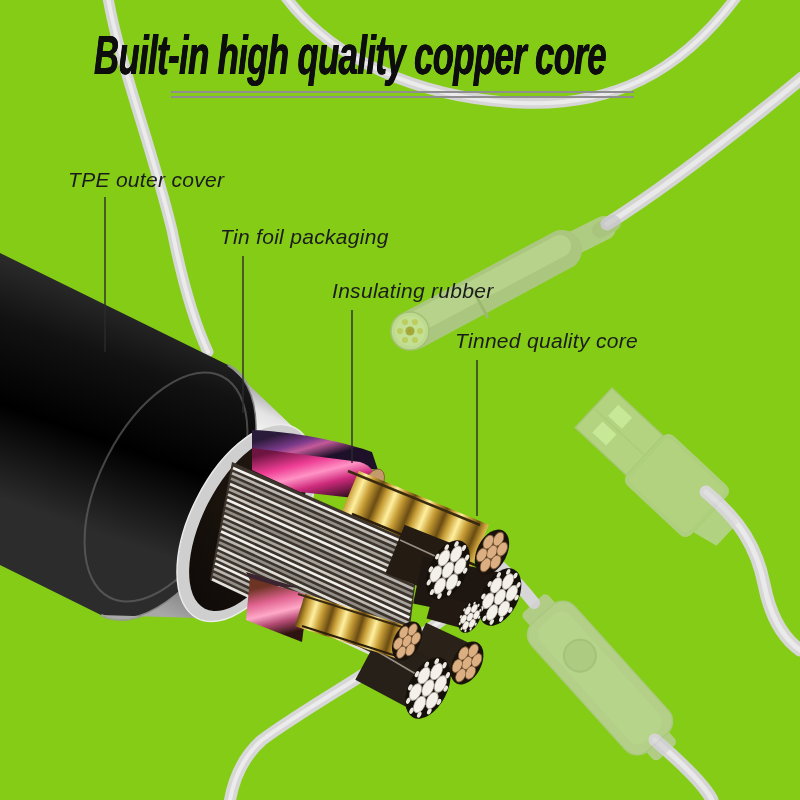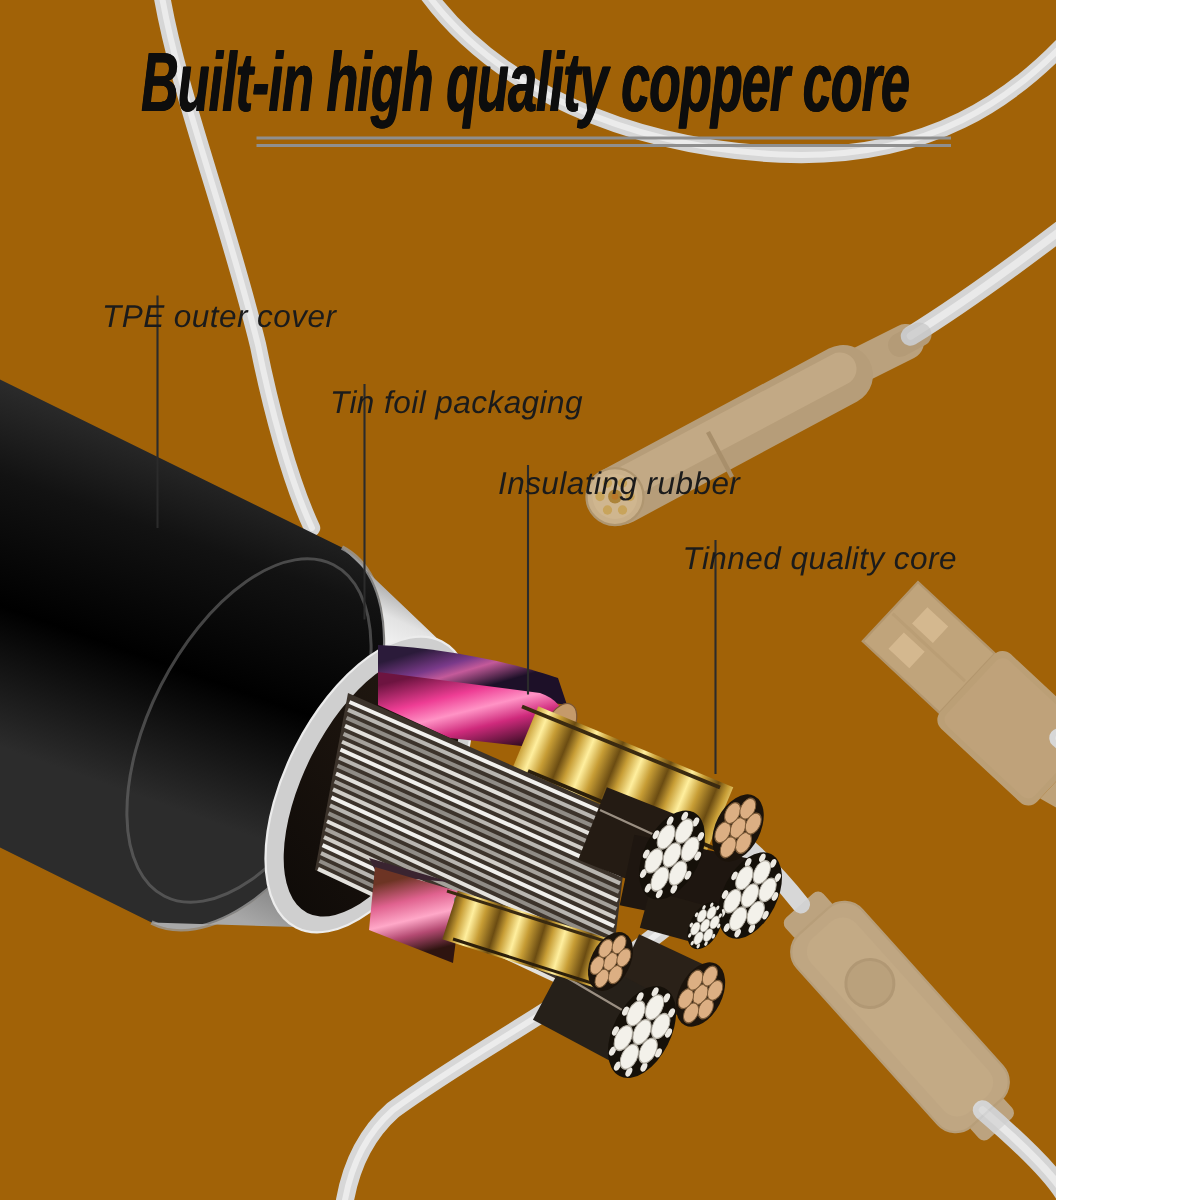--- a/index.html
+++ b/index.html
@@ -1,25 +1,25 @@
 <!DOCTYPE html>
 <html><head>
 <meta charset="utf-8">
 <style>
   html,body{margin:0;padding:0;background:#fff;}
-  .stage{position:relative;width:704px;height:800px;background:#a16207;overflow:hidden;
+  .stage{position:relative;width:800px;height:800px;background:#84cc16;overflow:hidden;
          font-family:"Liberation Sans",sans-serif;}
   .art{position:absolute;left:0;top:0;}
   .headline{position:absolute;left:94px;top:22px;font-size:56px;font-weight:bold;font-style:italic;
             color:#0d0d0d;letter-spacing:-1px;white-space:nowrap;transform:scaleX(.62);
             transform-origin:left top;text-shadow:.6px 0 #0d0d0d,-.4px 0 #0d0d0d;}
   .headline-underline{position:absolute;left:171px;top:91px;width:463px;height:3px;
             border-top:2px solid #8f8f8f;border-bottom:2px solid #8f8f8f;}
   .callout{position:absolute;font-size:21px;font-style:italic;color:#1b1b1b;
-           letter-spacing:.3px;white-space:nowrap;margin-top:32px;}
+           letter-spacing:.3px;white-space:nowrap;}
   .c1{left:68px;top:168px;}
   .c2{left:220px;top:225px;}
   .c3{left:332px;top:279px;}
   .c4{left:455px;top:329px;}
 </style>
 </head>
 <body>
 
 <div class="stage">
 

